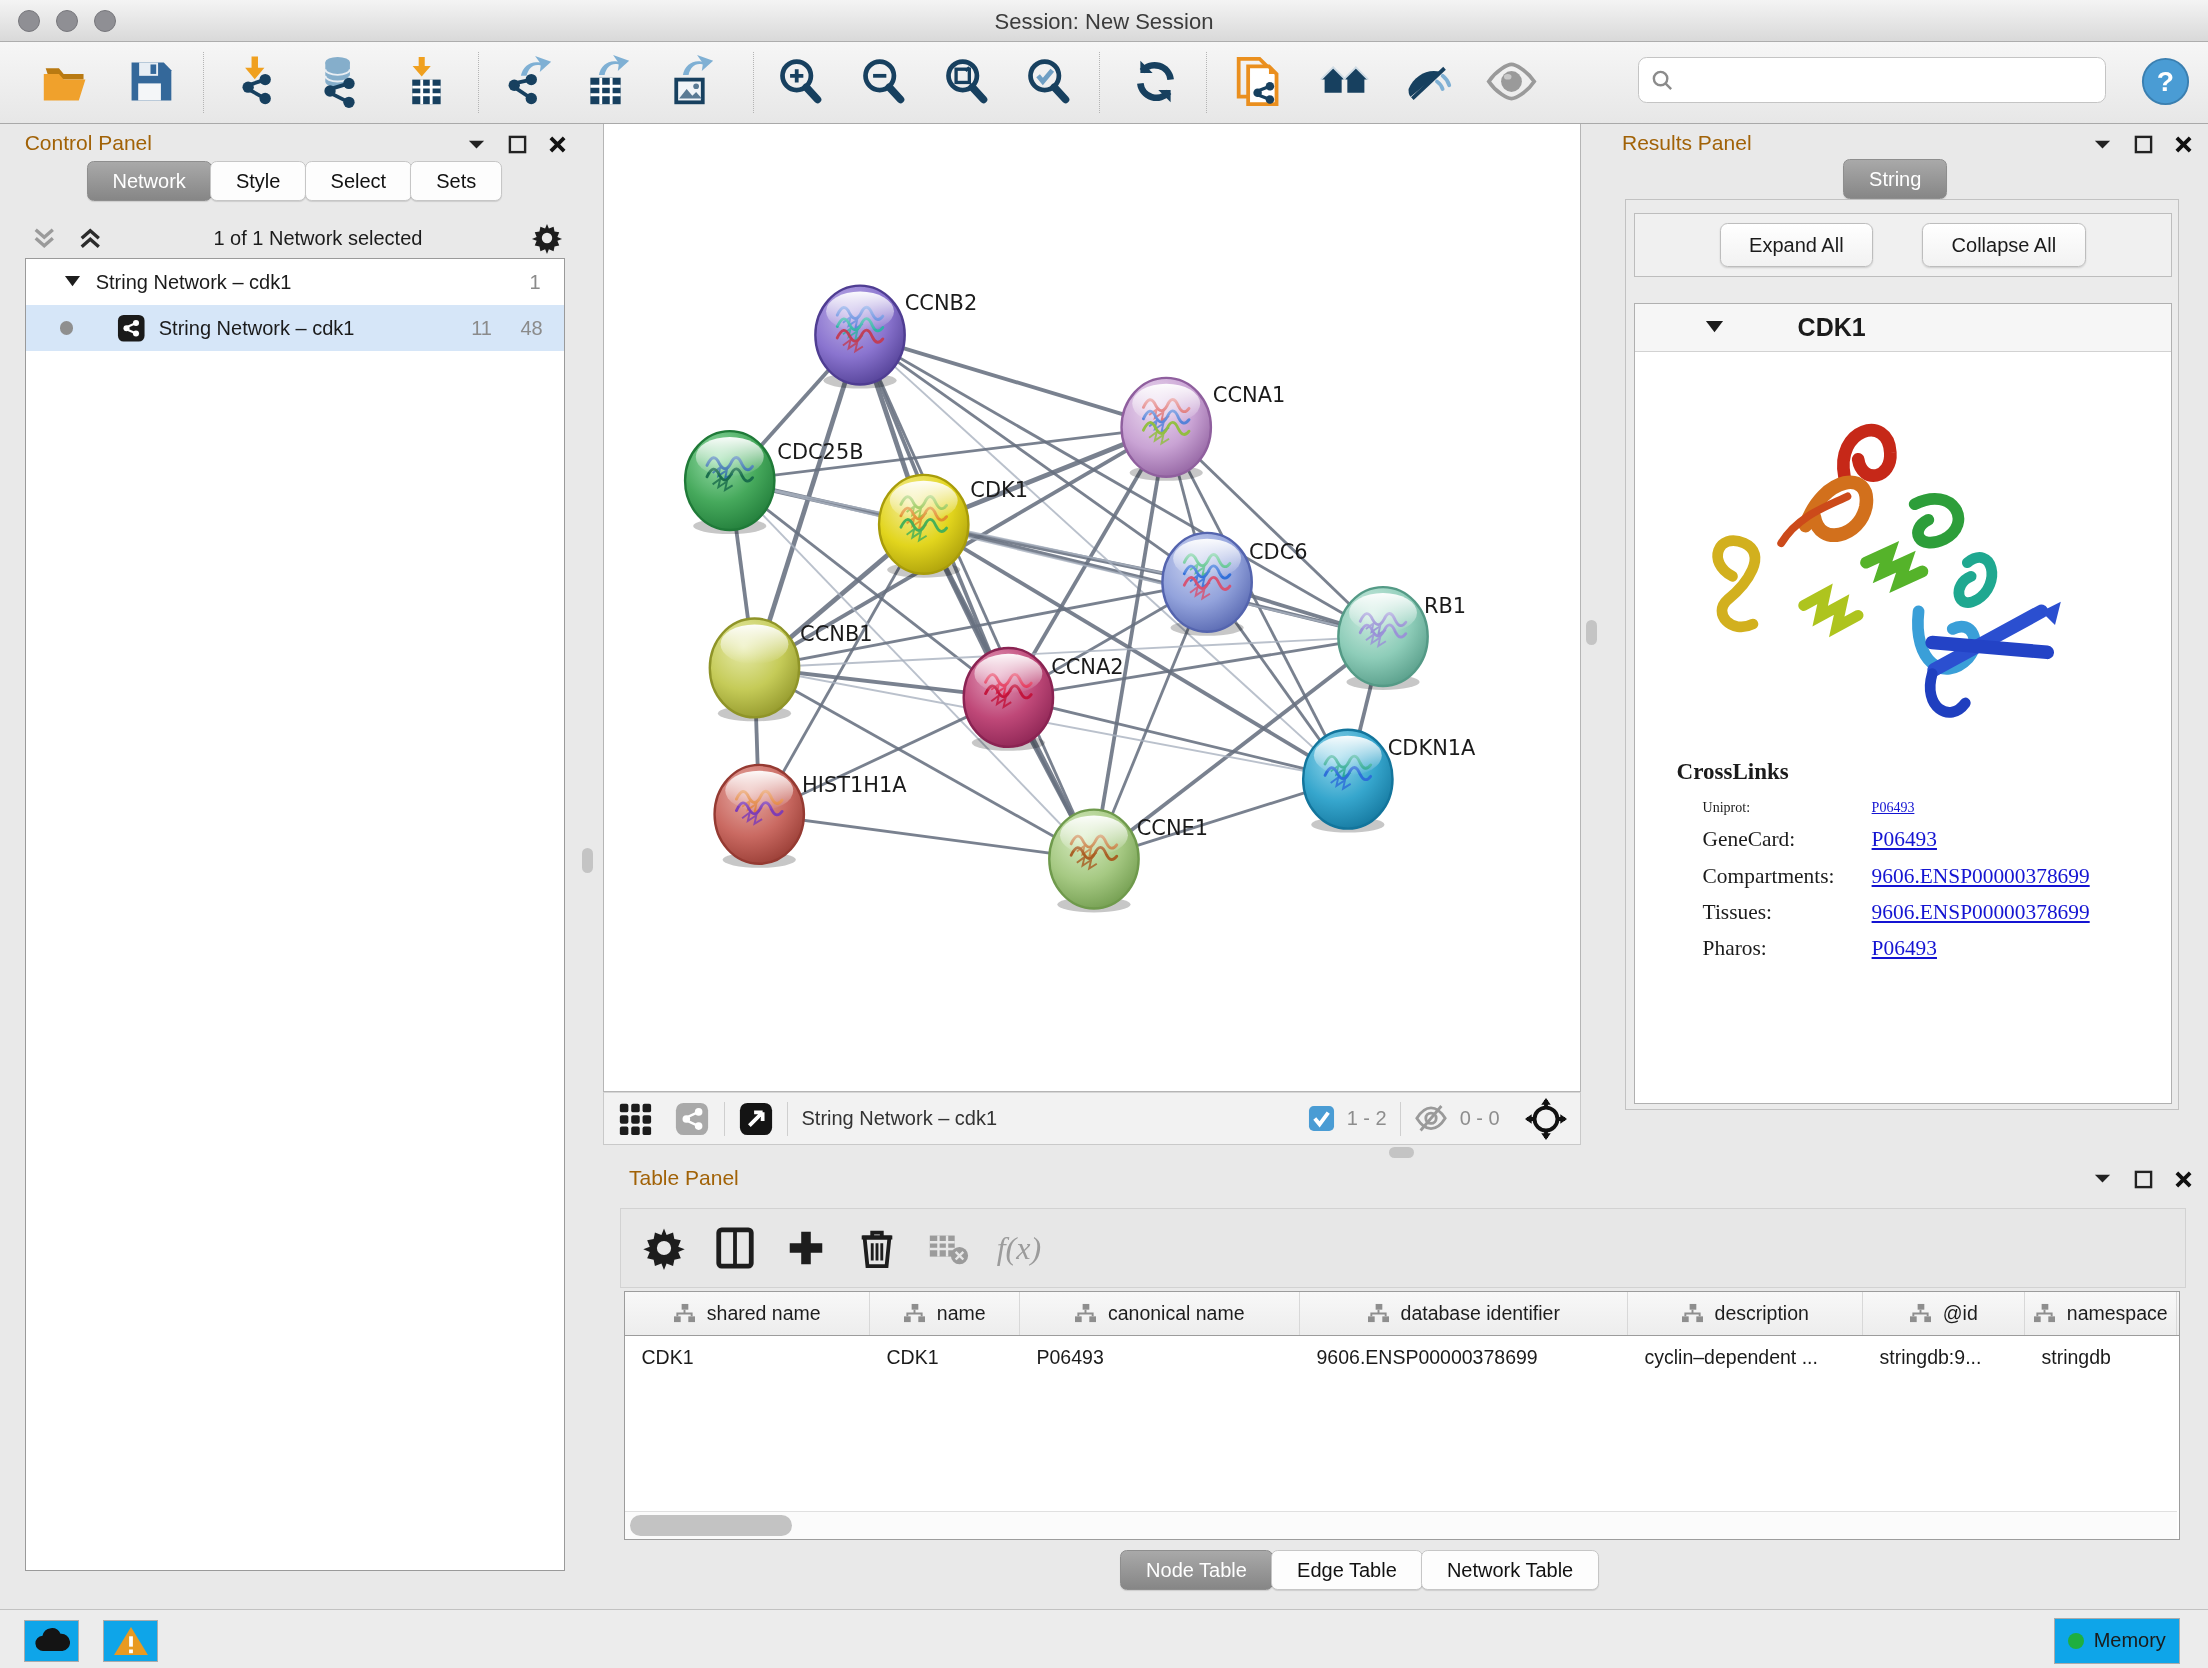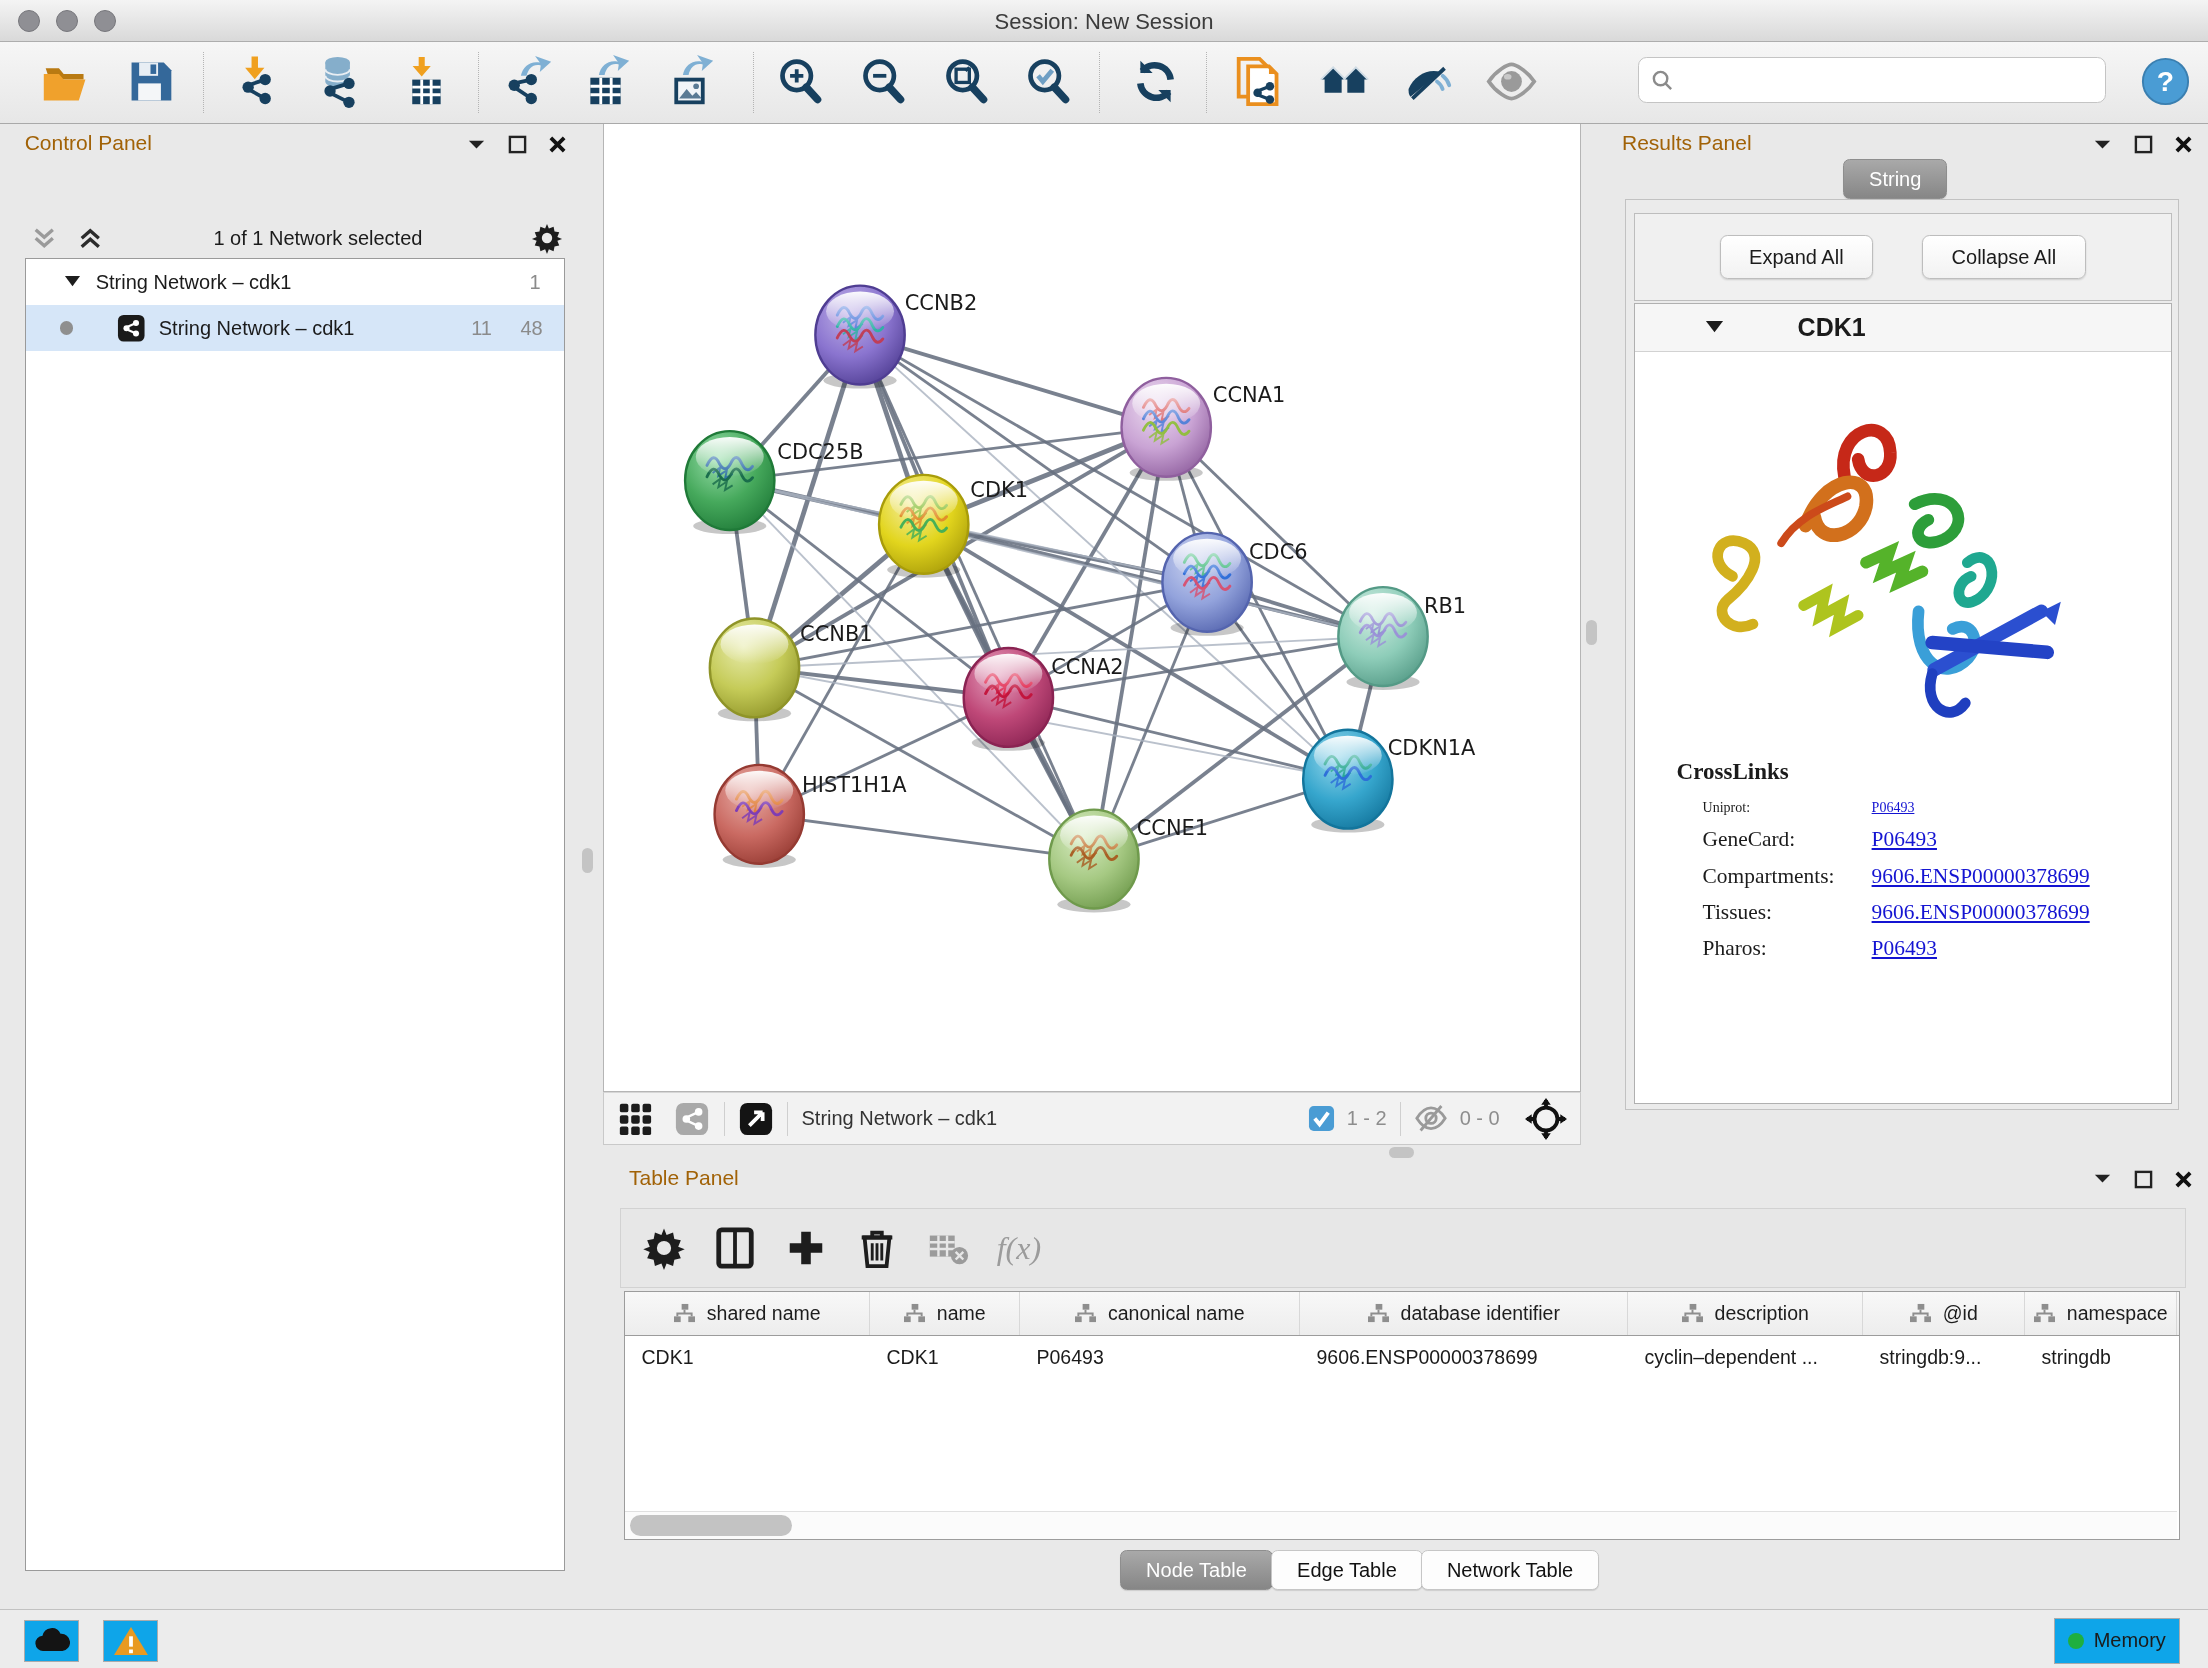--- a/index.html
+++ b/index.html
@@ -265,20 +265,21 @@
       <svg width="21" height="13.3" viewBox="0 0 22 14">
           <path d="M3 3l8 8 8-8z" fill="#222"></path>
         </svg>
       <svg width="19" height="19" viewBox="0 0 20 20">
           <rect x="2" y="2" width="16" height="16" fill="none" stroke="#222" stroke-width="2.5"></rect>
         </svg>
       <svg width="19" height="19" viewBox="0 0 20 20">
           <path d="M3 3l14 14M17 3L3 17" stroke="#111" stroke-width="4"></path>
         </svg>
     </div>
+    <div class="abs" style="left:77px; top:32px" id="cp-tabs"><span class="tab sel">Network</span><span class="tab">Style</span><span class="tab">Select</span><span class="tab">Sets</span></div>
     <div class="abs" style="left:19px; top:88px; width:533px; height:42px; display:flex; align-items:center">
       <svg width="28.5" height="28.5" viewBox="0 0 30 30">
           <path d="M6 6l9 8 9-8M6 15l9 8 9-8" fill="none" stroke="#9a9a9a" stroke-width="3.5"></path>
         </svg>
       <svg width="28.5" height="28.5" viewBox="0 0 30 30" style="margin-left:17px">
           <path d="M6 24l9-8 9 8M6 15l9-8 9 8" fill="none" stroke="#2b2b2b" stroke-width="3.5"></path>
         </svg>
       <div style="flex:1; text-align:center; font-size:20px">1 of 1 Network selected</div>
       <svg width="32" height="32" viewBox="0 0 34 34">
           <path d="M17 2l2 5 5-2 1 5 5 1-2 5 5 2-5 2 2 5-5 1-1 5-5-2-2 5-2-5-5 2-1-5-5-1 2-5-5-2 5-2-2-5 5-1 1-5 5 2z" fill="#1d1d1d"></path>
@@ -605,21 +606,21 @@
         </svg>
       <svg width="19" height="19" viewBox="0 0 20 20">
           <rect x="2" y="2" width="16" height="16" fill="none" stroke="#222" stroke-width="2.5"></rect>
         </svg>
       <svg width="19" height="19" viewBox="0 0 20 20">
           <path d="M3 3l14 14M17 3L3 17" stroke="#111" stroke-width="4"></path>
         </svg>
     </div>
     <span class="abs tab sel" style="left:240px; top:30px">String</span>
     <div class="abs rbox" style="left:20px; top:70px; width:554px; height:911px">
-      <div class="abs" style="left:7.6px; top:13.3px; width:538px; height:88px; border:1px solid #bdbdbd; background:#f0f0f0; display:flex; align-items:center; justify-content:center; gap:49px">
+      <div class="abs" style="left:7.6px; top:13.3px; width:538px; height:64px; border:1px solid #bdbdbd; background:#f0f0f0; display:flex; align-items:center; justify-content:center; gap:49px">
         <span class="btn">Expand All</span>
         <span class="btn">Collapse All</span>
       </div>
       <div class="abs genebox" style="left:7.6px; top:103px; width:538px; height:801px">
         <div class="genehdr">
           <svg width="19" height="14.3" viewBox="0 0 20 15" style="margin-left:70px">
               <path d="M1 1l9 12L19 1z" fill="#1b1b1b"></path>
             </svg>
           <span style="margin-left:74px; font-size:25px; font-weight:bold">CDK1</span>
         </div>

